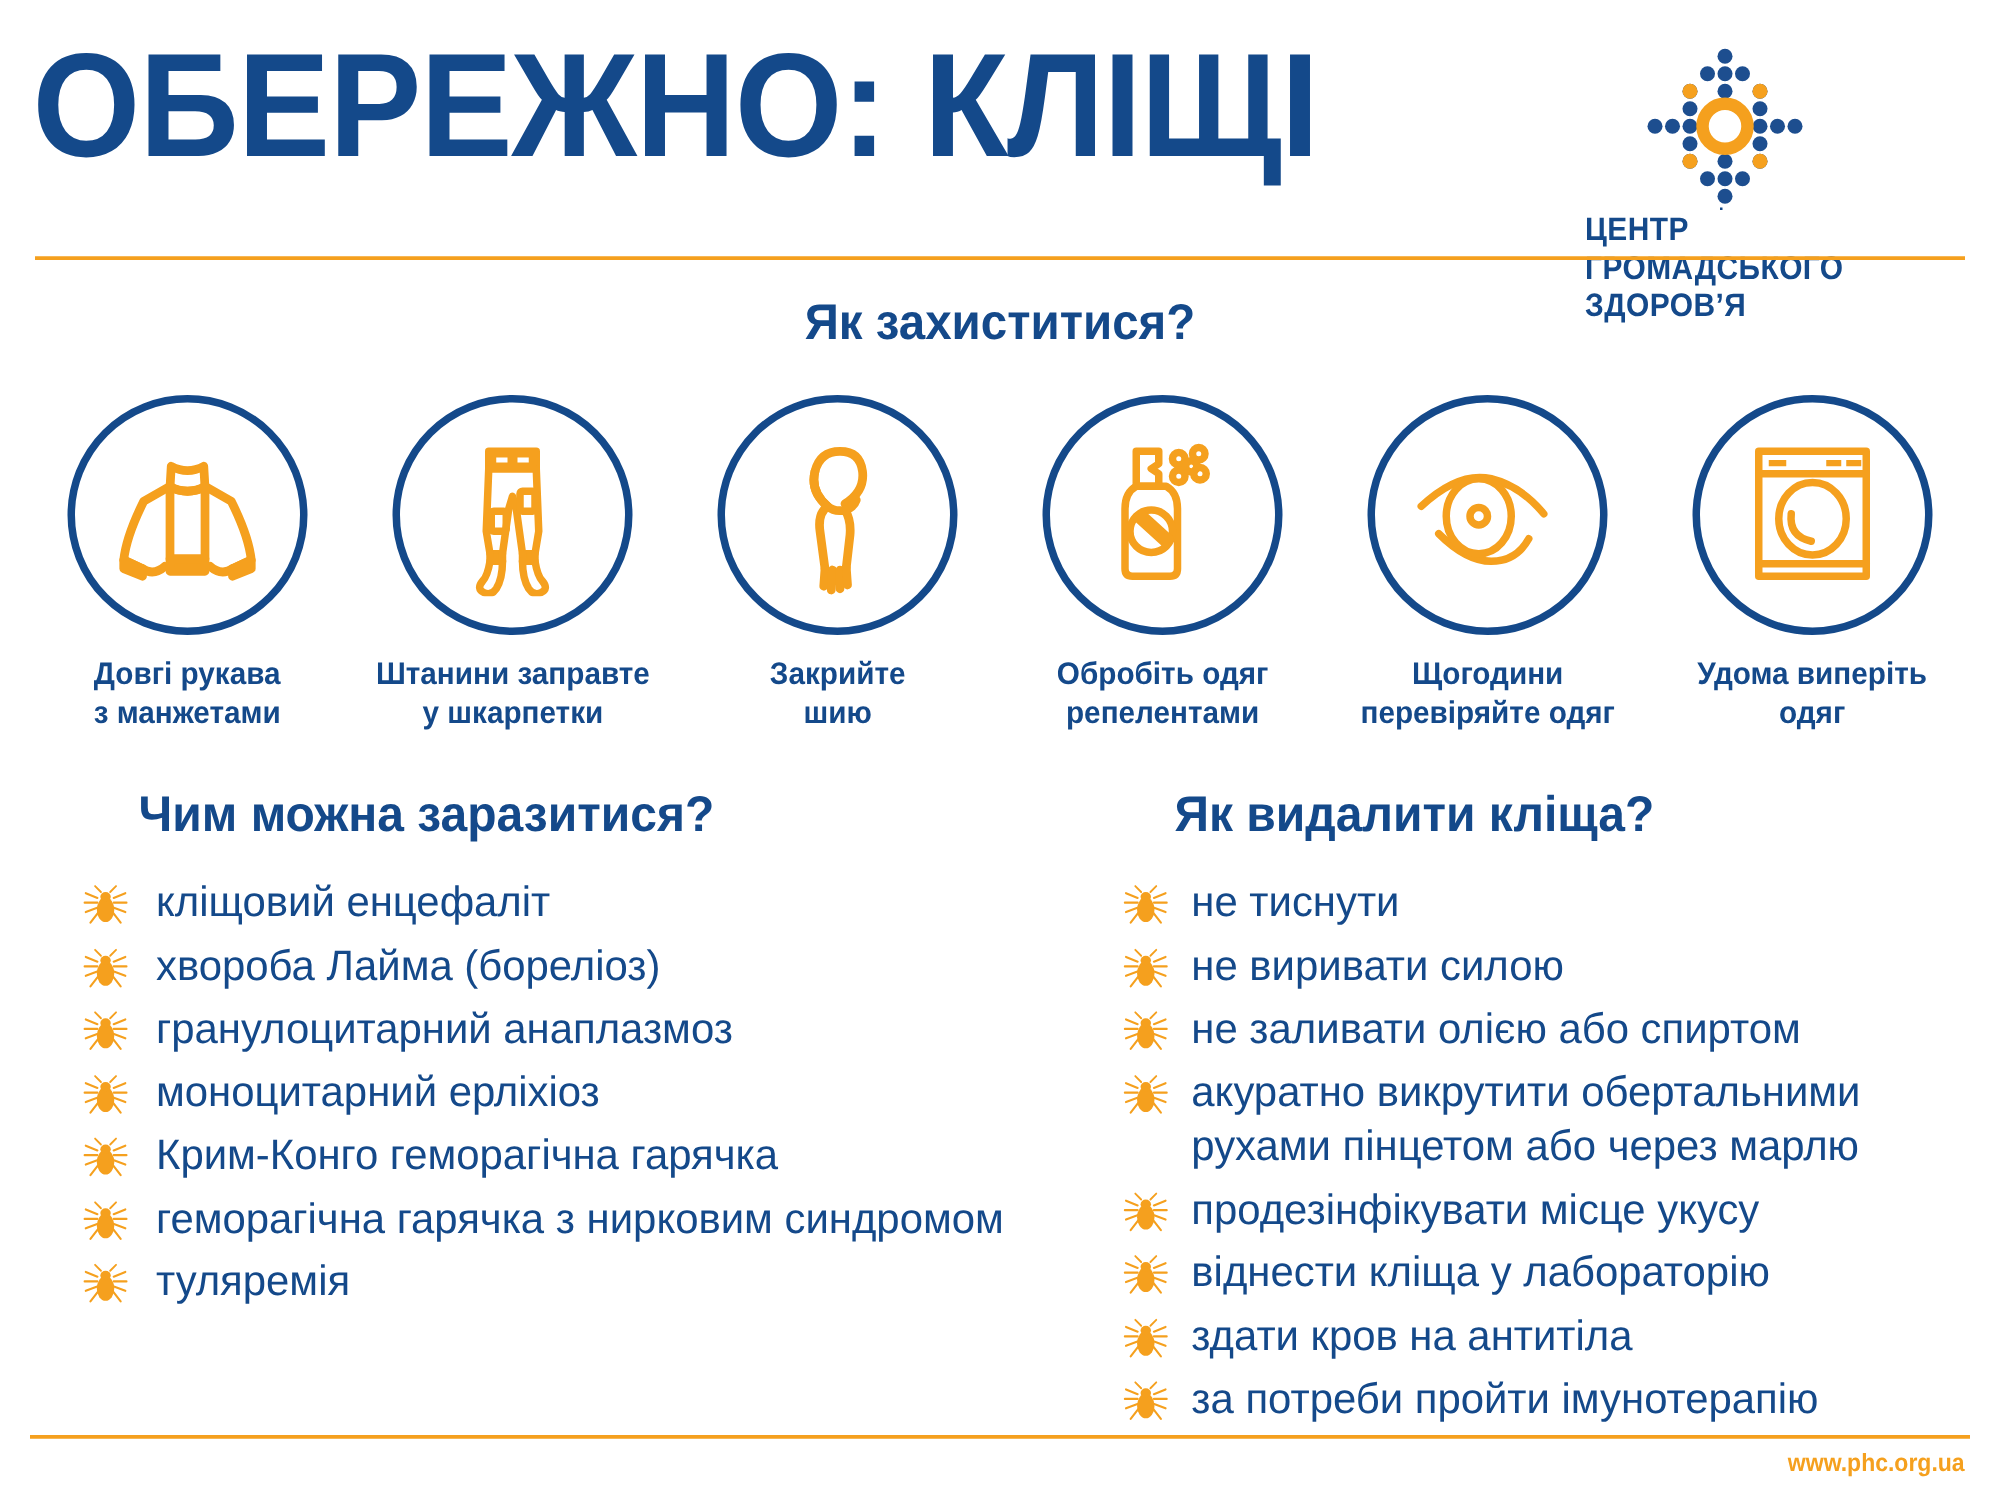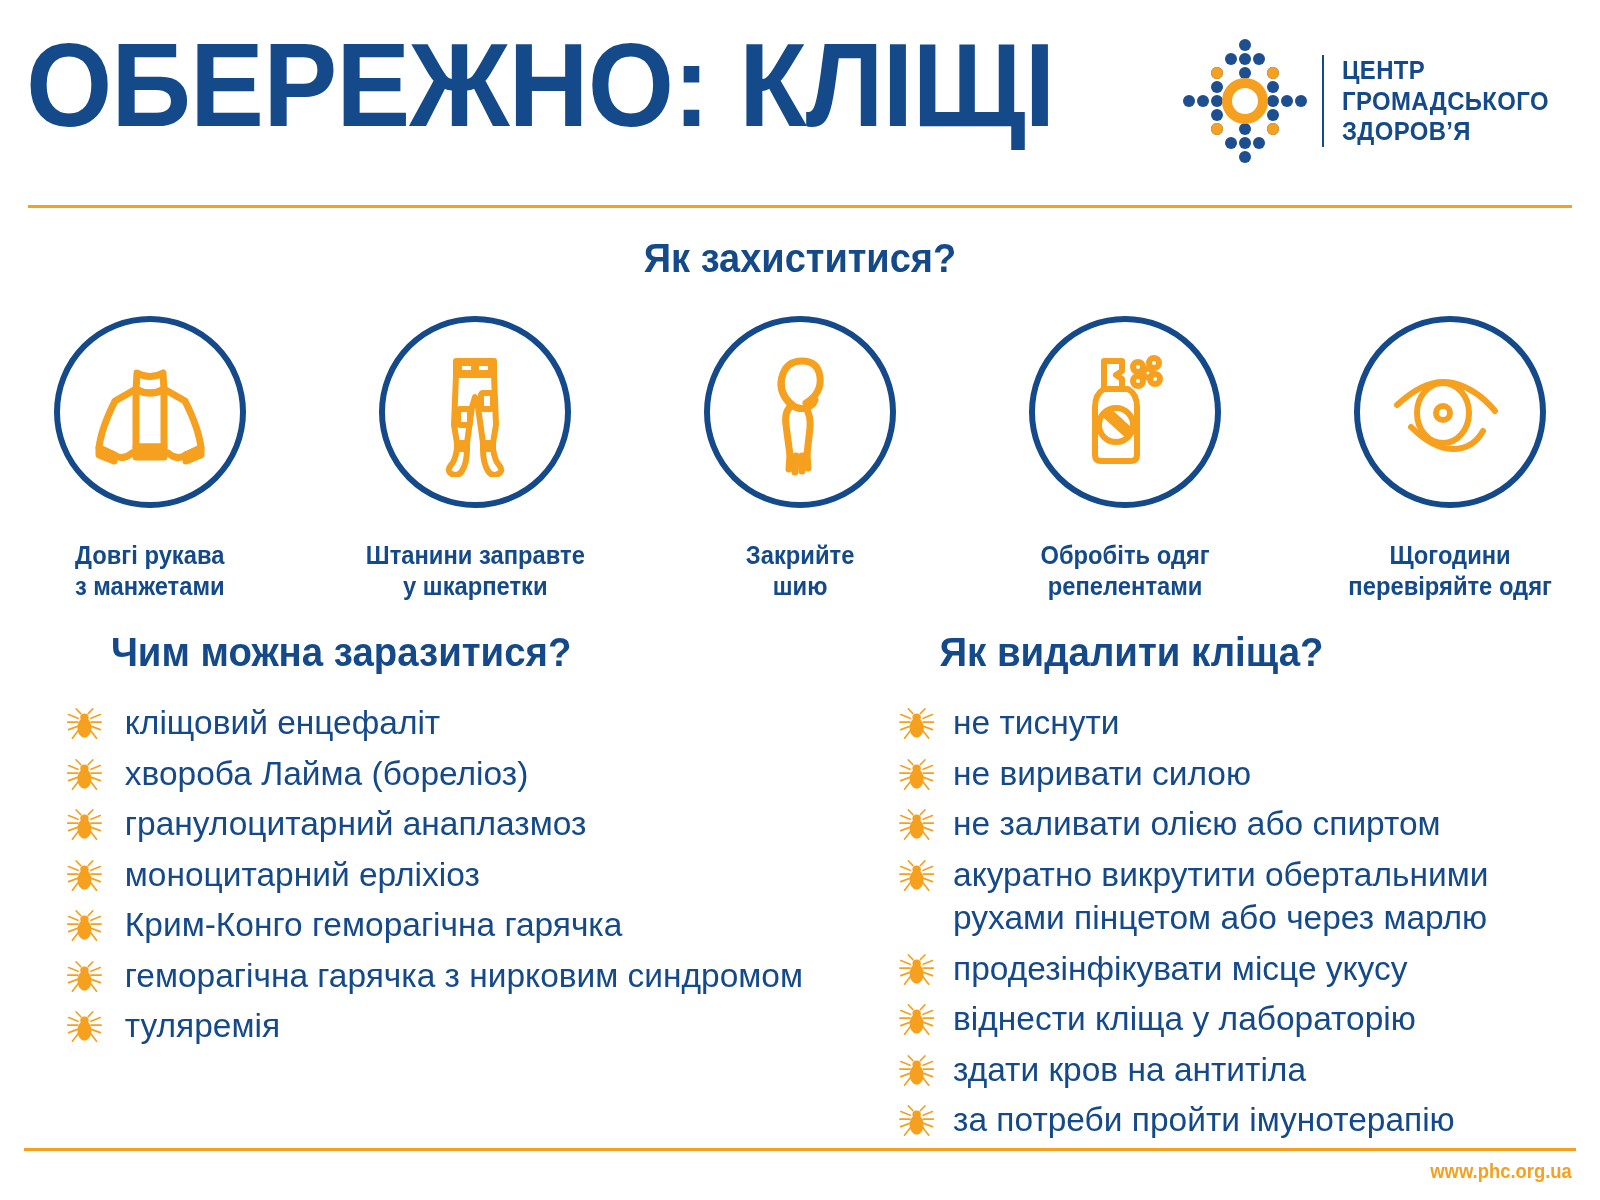--- a/index.html
+++ b/index.html
@@ -25,21 +25,21 @@
     letter-spacing:-1px;
     line-height:1;
     color:#14498A;
     transform:scaleX(0.94);
     transform-origin:left top;
     white-space:nowrap;
   }
   .logo{
     position:absolute;left:1180px;top:36px;
     width:400px;height:130px;
-    display:flex;align-items:center;gap:0px;
+    display:flex;align-items:center;gap:0px;flex-direction:column;
   }
   .logo-mark{
     width:130px;height:130px;flex:0 0 130px;position:relative;
   }
   .logo-divider{
     width:2px;height:92px;background:#14498A;margin:0 18px 0 12px;flex:0 0 2px;
   }
   .logo-text{
     font-size:26px;font-weight:bold;line-height:1.18;
     color:#14498A;letter-spacing:0.4px;
@@ -55,21 +55,21 @@
     position:absolute;top:236px;left:0;width:1600px;
     text-align:center;font-size:40px;font-weight:bold;color:#14498A;
     transform:scaleX(0.95);
   }
 
   
   .icon-row{
     position:absolute;top:316px;left:24px;width:1552px;height:280px;
     display:flex;justify-content:space-between;align-items:flex-start;
   }
-  .icon-cell{width:252px;display:flex;flex-direction:column;align-items:center;gap:16px;}
+  .icon-cell{width:252px;display:flex;flex-direction:column;align-items:center;}
   .icon-circle{
     width:192px;height:192px;border-radius:50%;
     border:6px solid #14498A;box-sizing:border-box;
     display:flex;align-items:center;justify-content:center;
     background:#fff;
   }
   .icon-caption{
     margin-top:16px;text-align:center;
     font-size:25px;font-weight:bold;line-height:1.22;color:#14498A;
     transform:scaleX(0.95);
@@ -260,20 +260,37 @@
             <path d="M12 58 q30 -28 56 -22 q24 6 42 28"></path>
             <path d="M26 80 q22 22 42 22 q20 0 30 -18"></path>
             <ellipse cx="58" cy="66" rx="26" ry="30"></ellipse>
             <circle cx="58" cy="66" r="7"></circle>
           </g>
         </svg>
       </div>
       <div class="icon-caption"><span>Щогодини</span><br><span>перевіряйте одяг</span></div>
     </div>
 
+    <div class="icon-cell">
+      <div class="icon-circle">
+        <svg width="130" height="130" viewBox="0 0 130 130" aria-hidden="true">
+          <g fill="none" stroke="#F5A01E" stroke-width="6" stroke-linecap="round" stroke-linejoin="round">
+            <rect x="22" y="14" width="86" height="100"></rect>
+            <path d="M22 32 L108 32"></path>
+            <rect x="30" y="21" width="14" height="5" fill="#F5A01E" stroke="none"></rect>
+            <rect x="76" y="21" width="12" height="5" fill="#F5A01E" stroke="none"></rect>
+            <rect x="92" y="21" width="12" height="5" fill="#F5A01E" stroke="none"></rect>
+            <ellipse cx="65" cy="68" rx="27" ry="29"></ellipse>
+            <path d="M48 64 q-2 18 16 22"></path>
+            <path d="M22 104 L108 104"></path>
+          </g>
+        </svg>
+      </div>
+      <div class="icon-caption"><span>Удома виперіть</span><br><span>одяг</span></div>
+    </div>
 
   </div>
 
   <div class="col col-left">
     <div class="col-heading">Чим можна заразитися?</div>
     <ul class="tick-list">
         <li><svg class="tick-bullet" viewBox="0 0 40 36" aria-hidden="true">
             <g fill="#F5A01E">
               <ellipse cx="20" cy="22" rx="7.5" ry="10.5"></ellipse>
               <ellipse cx="20" cy="11" rx="4.5" ry="4"></ellipse>

